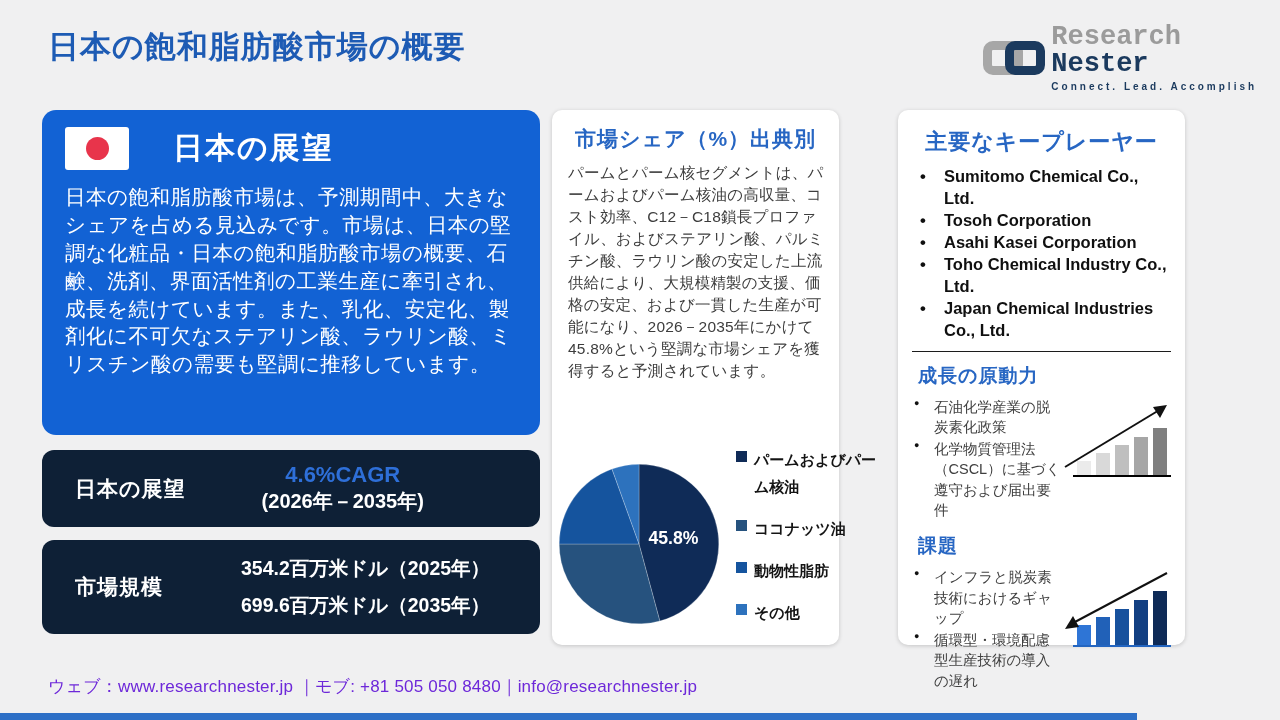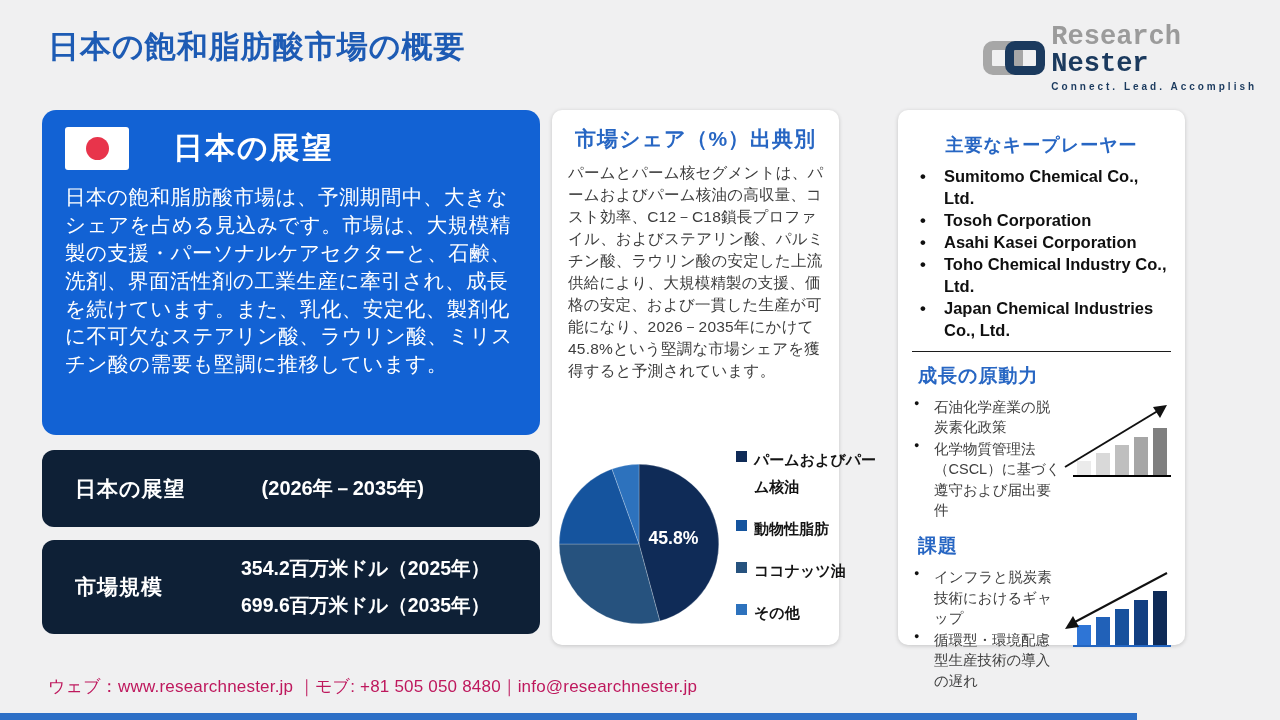--- a/index.html
+++ b/index.html
@@ -45,40 +45,40 @@
   .card-heading { text-align:center; color:#2766c3; font-weight:700; }
   .share-heading { margin-top:15px; font-size:21px; line-height:1.33; letter-spacing:1px; }
   .share-body { margin:9px 14px 0 16px; font-size:15.5px; color:#3d3d3d; line-height:1.42; letter-spacing:0.2px; }
 
   .pie-wrap { position:absolute; left:3px; top:350px; width:168px; height:168px; }
   .legend { position:absolute; left:184px; top:336px; width:146px; }
   .legend-item { display:flex; margin-bottom:15px; }
   .legend-swatch { width:11px; height:11px; margin:5px 7px 0 0; flex:0 0 auto; }
   .legend-label { font-size:15px; font-weight:700; color:#141414; line-height:1.8; }
 
-  .players-heading { margin-top:23px; font-size:18px; letter-spacing:1px; }
+  .players-heading { margin-top:17px; font-size:22px; letter-spacing:1px; }
   .players-list { list-style:none; margin:9px 16px 0 16px; }
   .players-list li { position:relative; padding-left:30px; font-size:16.5px; font-weight:700; color:#101010; line-height:1.33; }
   .players-list li::before { content:"•"; position:absolute; left:6px; color:#101010; }
   .divider { margin:9px 14px 0 14px; border-top:1.6px solid #1c1c1c; }
   .sub-heading { margin:11px 0 0 20px; color:#2766c3; font-size:19px; font-weight:700; letter-spacing:1px; text-align:left; }
   .section-row { display:flex; margin:8px 10px 0 12px; }
   .bullet-list { list-style:none; flex:1; }
   .bullet-list li { position:relative; padding-left:24px; font-size:14.5px; color:#3f3f3f; line-height:1.4; margin-bottom:2px; }
   .bullet-list li::before { content:"●"; position:absolute; left:4px; top:0; font-size:9px; color:#111111; }
 
   .mini-chart { position:relative; width:112px; height:80px; flex:0 0 auto; }
   .mini-bars { position:absolute; right:4px; bottom:0; display:flex; align-items:flex-end; gap:5px; padding:0 4px; }
   .mini-bars .bar { width:14px; }
   .mini-bars.base-dark { border-bottom:2px solid #000000; }
   .mini-bars.base-blue { border-bottom:2px solid #2365c0; }
   .trend-arrow { position:absolute; left:0; top:0; width:112px; height:80px; }
 
   
-  .footer-text { position:absolute; left:48px; top:675px; font-size:17px; color:#be185d; letter-spacing:0.2px; }
+  .footer-text { position:absolute; left:48px; top:675px; font-size:17px; color:#6d28d9; letter-spacing:0.2px; }
   .bottom-bar { position:absolute; left:0; bottom:0; width:1137px; height:7px; background:#2d6fc6; }
 </style>
 </head>
 <body>
 
 <div class="page">
 
   <div class="page-title">日本の飽和脂肪酸市場の概要</div>
 
   <div class="logo">
@@ -92,26 +92,27 @@
     </div>
   </div>
 
   <div class="outlook-card">
     <div class="outlook-head">
       <div class="flag">
           <div class="sun"></div>
         </div>
       <div class="outlook-title">日本の展望</div>
     </div>
-    <div class="outlook-body">日本の飽和脂肪酸市場は、予測期間中、大きなシェアを占める見込みです。市場は、大規模精製の支援・パーソナルケアセクターと、石鹸、洗剤、界面活性剤の工業生産に牽引され、成長を続けています。また、乳化、安定化、製剤化に不可欠なステアリン酸、ラウリン酸、ミリスチン酸の需要も堅調に推移しています。</div>
+    <div class="outlook-body">日本の飽和脂肪酸市場は、予測期間中、大きなシェアを占める見込みです。市場は、日本の堅調な化粧品・日本の飽和脂肪酸市場の概要、石鹸、洗剤、界面活性剤の工業生産に牽引され、成長を続けています。また、乳化、安定化、製剤化に不可欠なステアリン酸、ラウリン酸、ミリスチン酸の需要も堅調に推移しています。</div>
   </div>
 
   <div class="stat-card cagr-card">
     <div class="stat-label">日本の展望</div>
     <div class="cagr-block">
+      <div class="cagr-value">4.6%CAGR</div>
       <div class="cagr-period">(2026年－2035年)</div>
     </div>
   </div>
 
   <div class="stat-card size-card">
     <div class="stat-label">市場規模</div>
     <div class="size-block">
       <div class="size-line">354.2百万米ドル（2025年）</div>
       <div class="size-line">699.6百万米ドル（2035年）</div>
     </div>
@@ -131,26 +132,26 @@
           <path d="M100,100 L67.82,10.62 A95,95 0 0 1 100.00,5.00 Z" fill="#2d72bd" stroke="rgba(255,255,255,0.35)" stroke-width="0.8"></path>
           <text x="141" y="100" fill="#ffffff" font-size="21" font-weight="700" text-anchor="middle">45.8%</text>
         </svg>
     </div>
     <div class="legend" id="pie-legend">
         <div class="legend-item">
           <span class="legend-swatch" style="background: rgb(15, 43, 87);"></span>
           <span class="legend-label">パームおよびパーム核油</span>
         </div>
         <div class="legend-item">
+          <span class="legend-swatch" style="background: rgb(38, 82, 126);"></span>
+          <span class="legend-label">ココナッツ油</span>
+        </div>
+        <div class="legend-item">
           <span class="legend-swatch" style="background: rgb(21, 84, 158);"></span>
           <span class="legend-label">動物性脂肪</span>
-        </div>
-        <div class="legend-item">
-          <span class="legend-swatch" style="background: rgb(38, 82, 126);"></span>
-          <span class="legend-label">ココナッツ油</span>
         </div>
         <div class="legend-item">
           <span class="legend-swatch" style="background: rgb(45, 114, 189);"></span>
           <span class="legend-label">その他</span>
         </div>
       </div>
   </div>
 
   <div class="card players-card">
     <div class="card-heading players-heading">主要なキープレーヤー</div>

